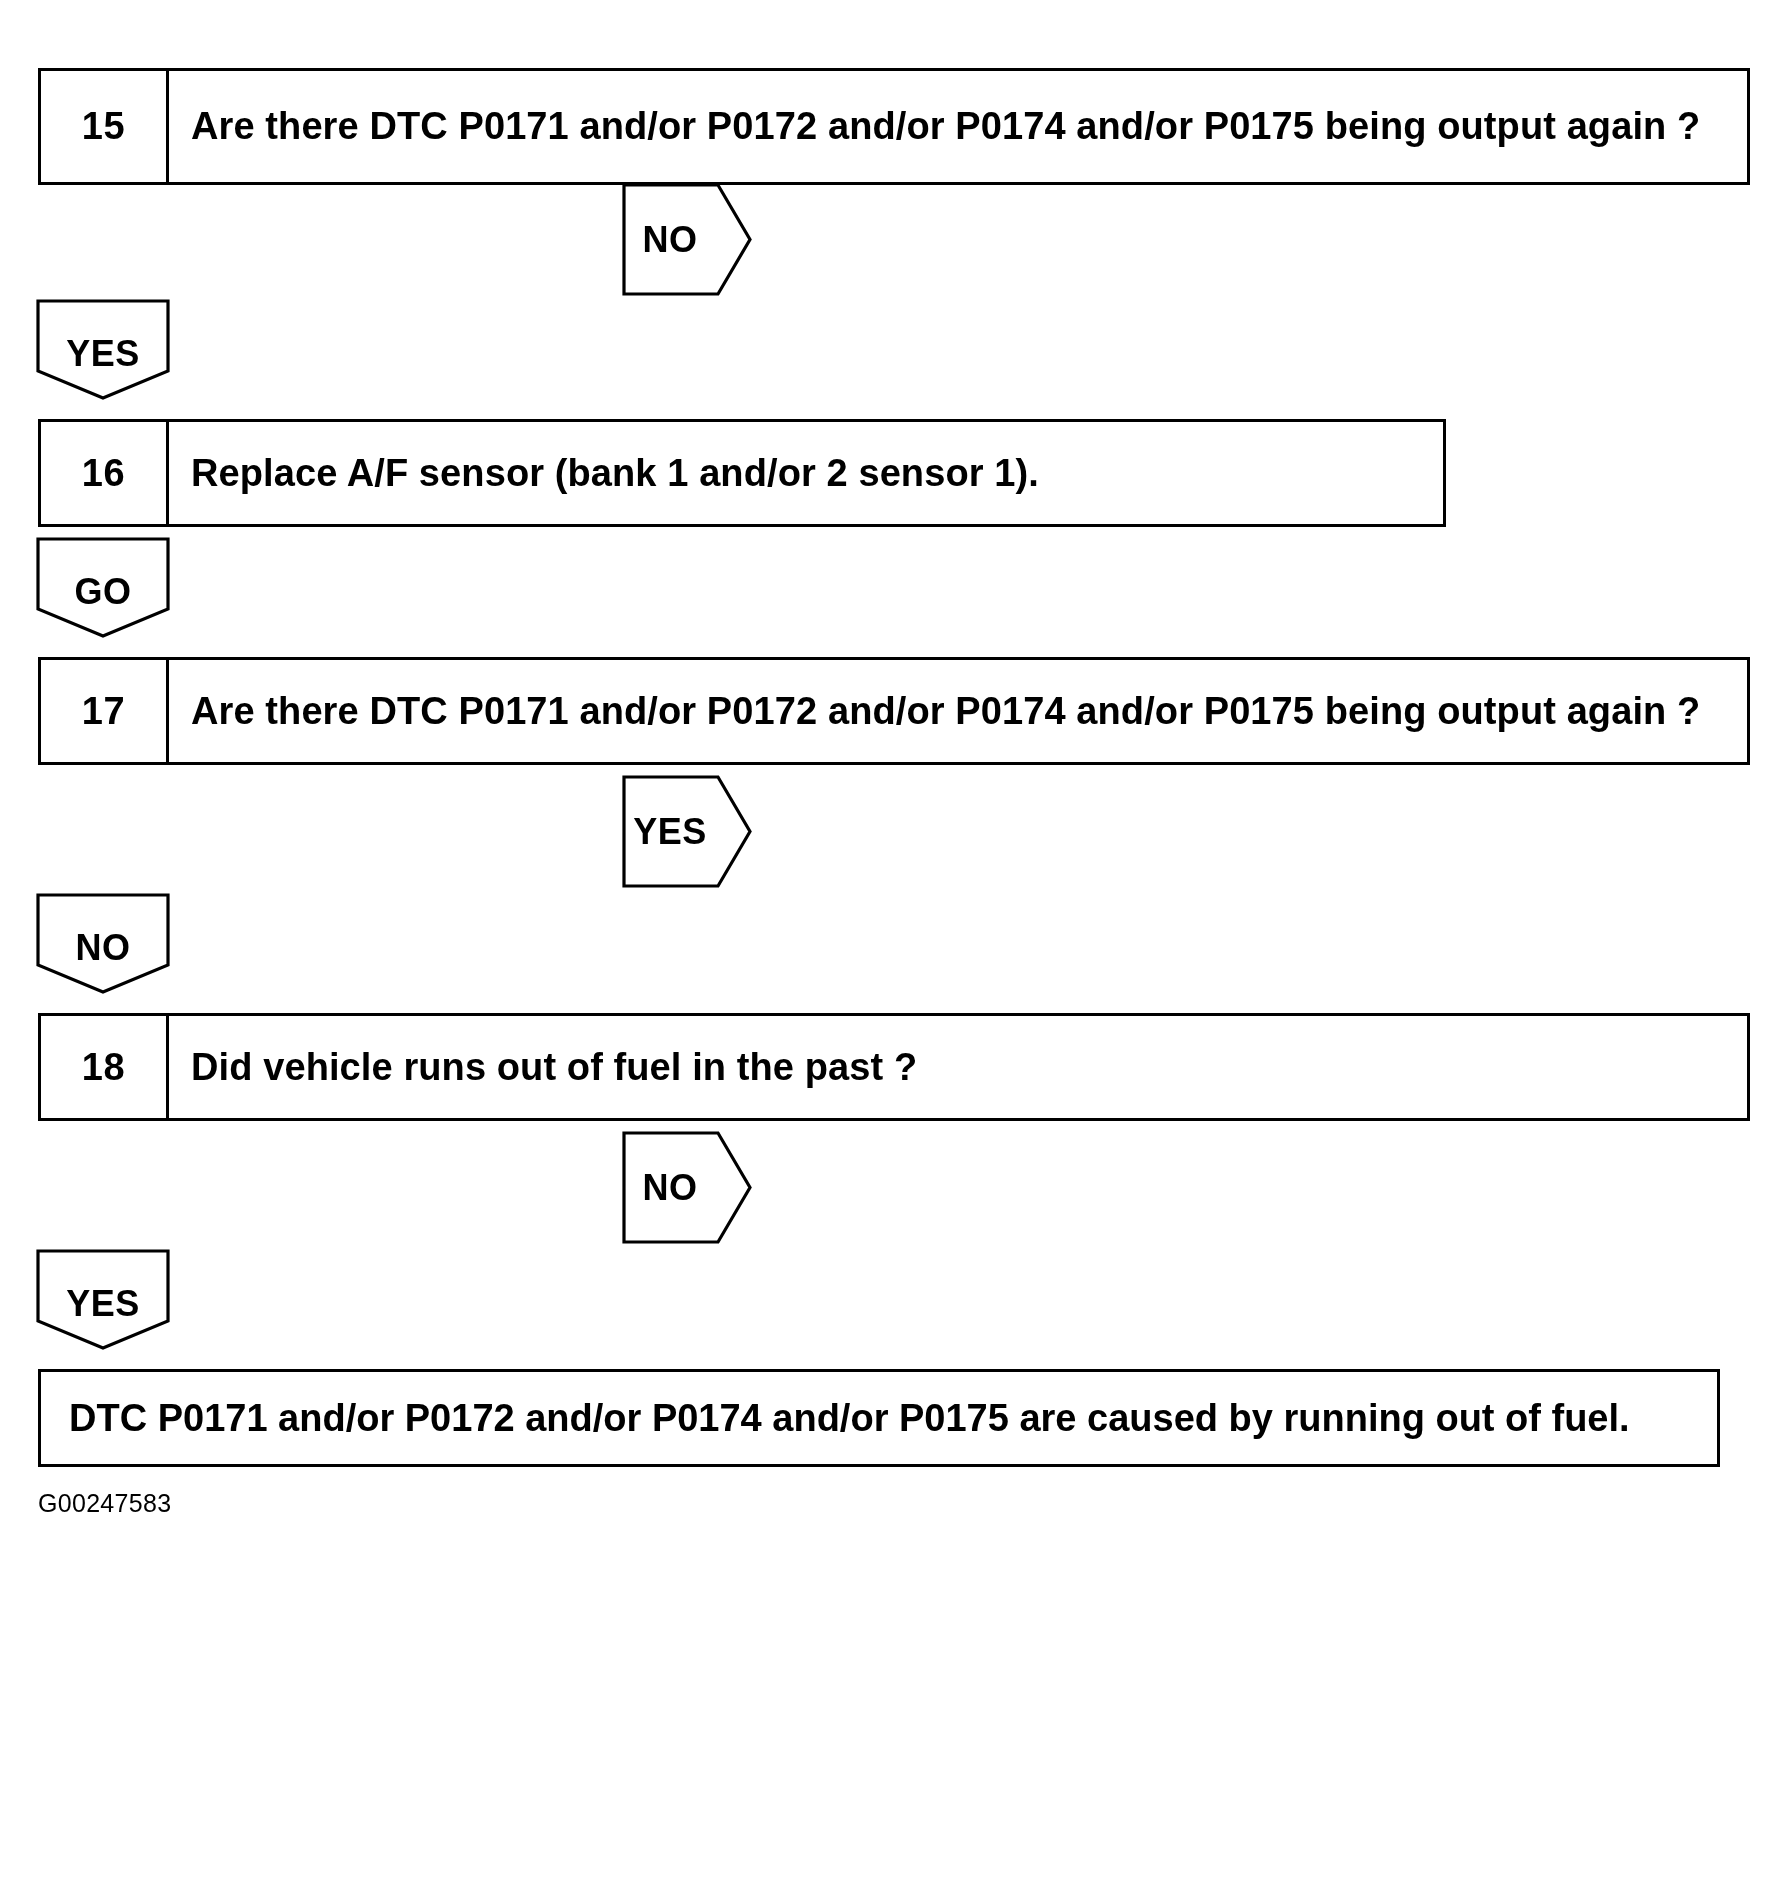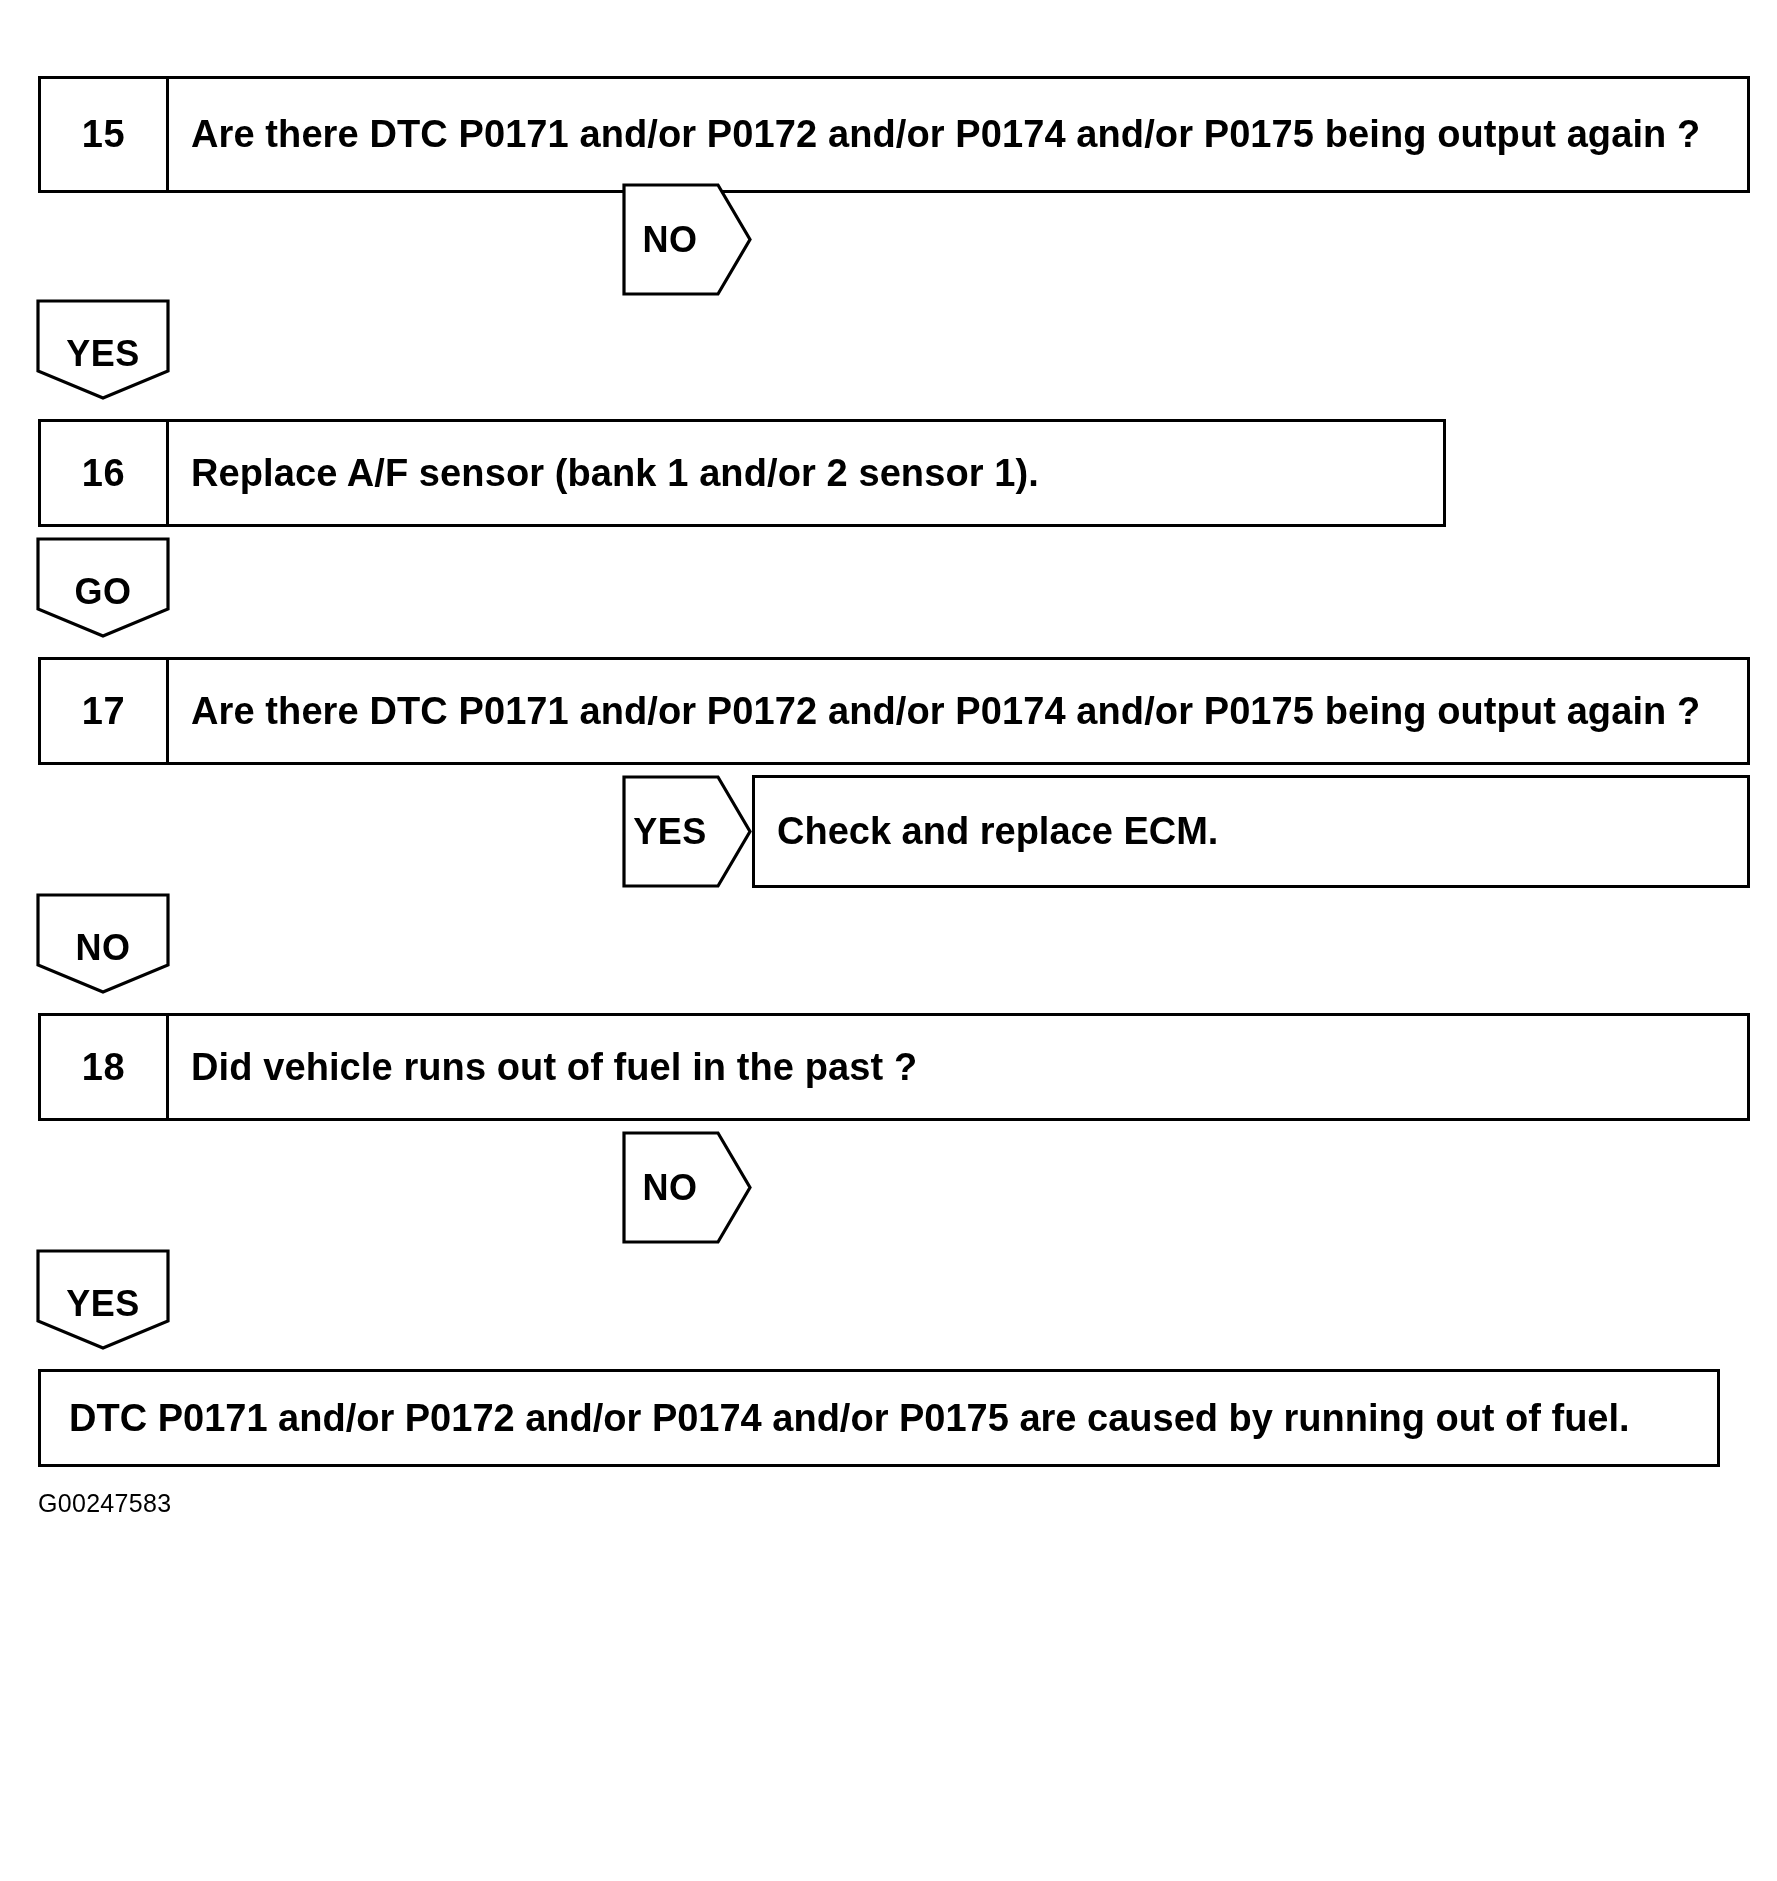--- a/index.html
+++ b/index.html
@@ -141,21 +141,21 @@
     font-weight: normal;
     letter-spacing: 0.3px;
     font-family: "Liberation Sans", sans-serif;
   }
 </style>
 </head>
 <body>
 
 <div id="page">
 
-  <div class="step-row" style="left:38px; top:76px; width:1712px; height:117px;">
+  <div class="step-row" style="left:38px; top:68px; width:1712px; height:117px;">
     <div class="step-num">15</div>
     <div class="step-text">Are there DTC P0171 and/or P0172 and/or P0174 and/or P0175 being output again ?</div>
   </div>
 
   <div class="branch" style="left:622px; top:183px; width:1128px; height:113px;">
     <div class="branch-arrow">
       <svg viewBox="0 0 130 113" preserveAspectRatio="none" aria-hidden="true">
         <polygon points="2,2 96,2 128,56.5 96,111 2,111" fill="#ffffff" stroke="#000000" stroke-width="3.2" vector-effect="non-scaling-stroke"></polygon>
       </svg>
       <span class="lbl">NO</span>
@@ -186,23 +186,20 @@
     <div class="step-text">Are there DTC P0171 and/or P0172 and/or P0174 and/or P0175 being output again ?</div>
   </div>
 
   <div class="branch" style="left:622px; top:775px; width:1128px; height:113px;">
     <div class="branch-arrow">
       <svg viewBox="0 0 130 113" preserveAspectRatio="none" aria-hidden="true">
         <polygon points="2,2 96,2 128,56.5 96,111 2,111" fill="#ffffff" stroke="#000000" stroke-width="3.2" vector-effect="non-scaling-stroke"></polygon>
       </svg>
       <span class="lbl">YES</span>
     </div>
-    <div class="branch-box">
-      <span class="txt">Check and replace ECM.</span>
-    </div>
   </div>
 
   <div class="down-arrow" style="left:36px; top:893px; width:134px; height:101px;">
     <svg viewBox="0 0 134 101" preserveAspectRatio="none" aria-hidden="true">
       <polygon points="2,2 132,2 132,72 67,99 2,72" fill="#ffffff" stroke="#000000" stroke-width="3.2" vector-effect="non-scaling-stroke"></polygon>
     </svg>
     <span class="lbl">NO</span>
   </div>
 
   <div class="step-row" style="left:38px; top:1013px; width:1712px; height:108px;">

